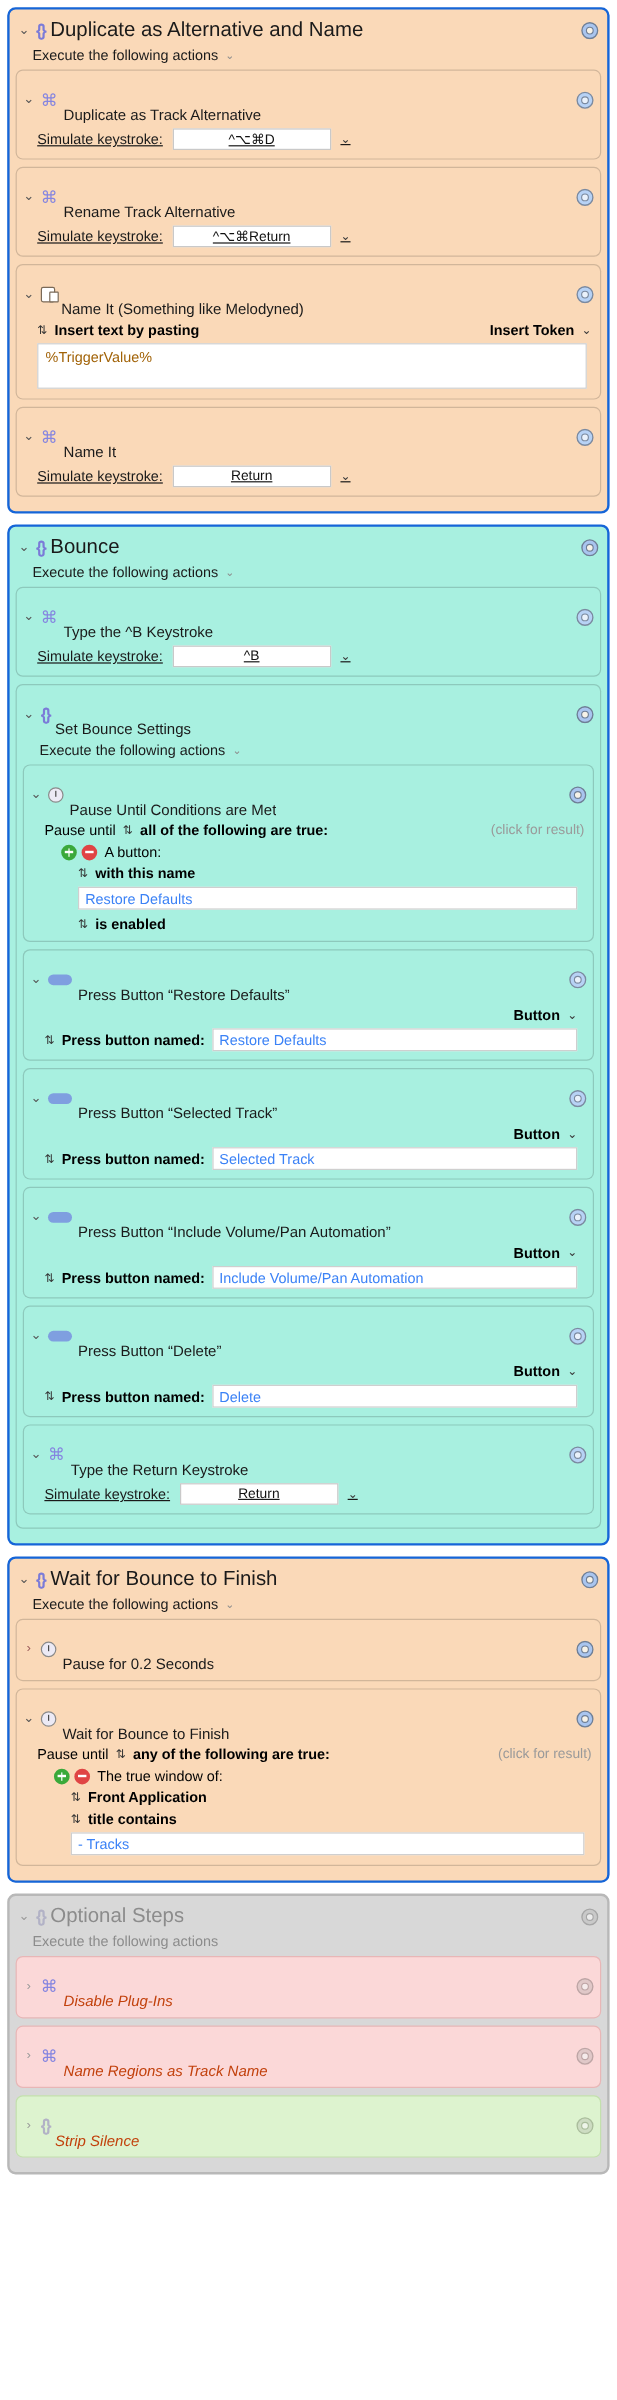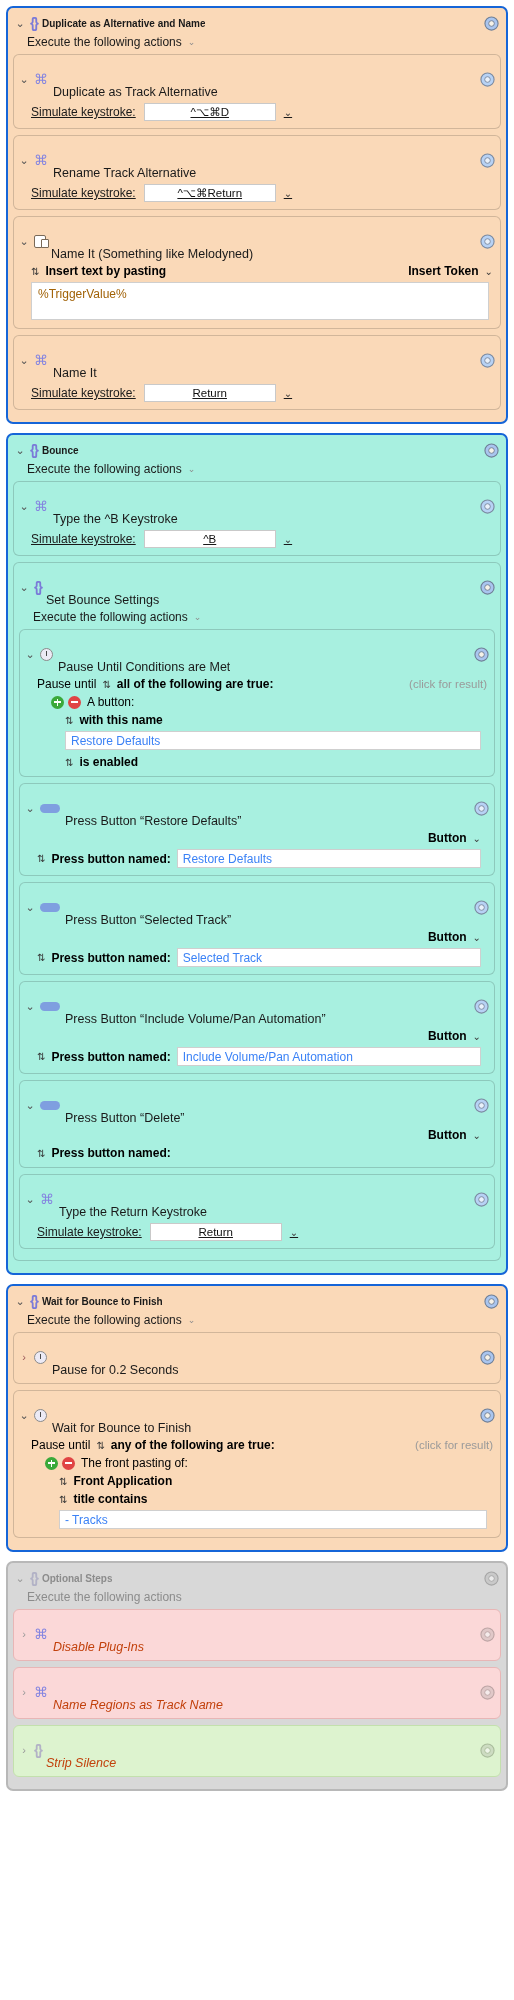--- a/index.html
+++ b/index.html
@@ -27,26 +27,25 @@
   .group.gray    { background: #d8d8d8; border-color: #b8b8b8; }
 
   
   .g-head {
     display: flex; align-items: center;
     padding: 3px 2px 2px 2px;
     gap: 5px;
     min-height: 21px;
   }
   .g-title {
-    font-size: 10px;
+    font-size: 17px;
     color: #1a1a1a;
     white-space: nowrap;
     overflow: hidden;
     text-overflow: ellipsis;
-    font-weight: bold;
   }
   .gray .g-title { color: #8c8c8c; }
   .g-head .spacer { flex: 1 1 auto; }
 
   .g-exec {
     font-size: 12px;
     color: #1a1a1a;
     padding: 2px 2px 5px 14px;
     display: flex; align-items: center; gap: 6px;
   }
@@ -479,20 +478,21 @@
             </svg>
           </span>
       </div>
       <div class="sub-row right-align">
         <span class="bold">Button</span>
         <span class="chev-btn">⌄</span>
       </div>
       <div class="sub-row">
         <span class="stepper">⇅</span>
         <span class="bold">Press button named:</span>
+        <span class="textline btn-field">Delete</span>
       </div>
     </div>
 
     <div class="action" style="background:#a8f0e0;">
       <div class="a-head">
         <span class="disc">⌄</span>
         <span class="icon ic-cmd">⌘</span>
         <span class="a-title">Type the Return Keystroke</span>
         <span class="spacer"></span>
         <span class="gear">
@@ -566,21 +566,21 @@
       <span class="stepper">⇅</span>
       <span class="bold">any of the following are true:</span>
       <span class="spacer"></span>
       <span class="hint">(click for result)</span>
     </div>
     <div class="sub-row indent1">
       <span class="pm">
         <span class="dot plus"></span>
         <span class="dot minus"></span>
       </span>
-      <span>The front pasting of:</span>
+      <span>The true window of:</span>
     </div>
     <div class="sub-row indent2">
       <span class="stepper">⇅</span>
       <span class="bold">Front Application</span>
     </div>
     <div class="sub-row indent2">
       <span class="stepper">⇅</span>
       <span class="bold">title contains</span>
     </div>
     <div class="textline cond-field">- Tracks</div>

